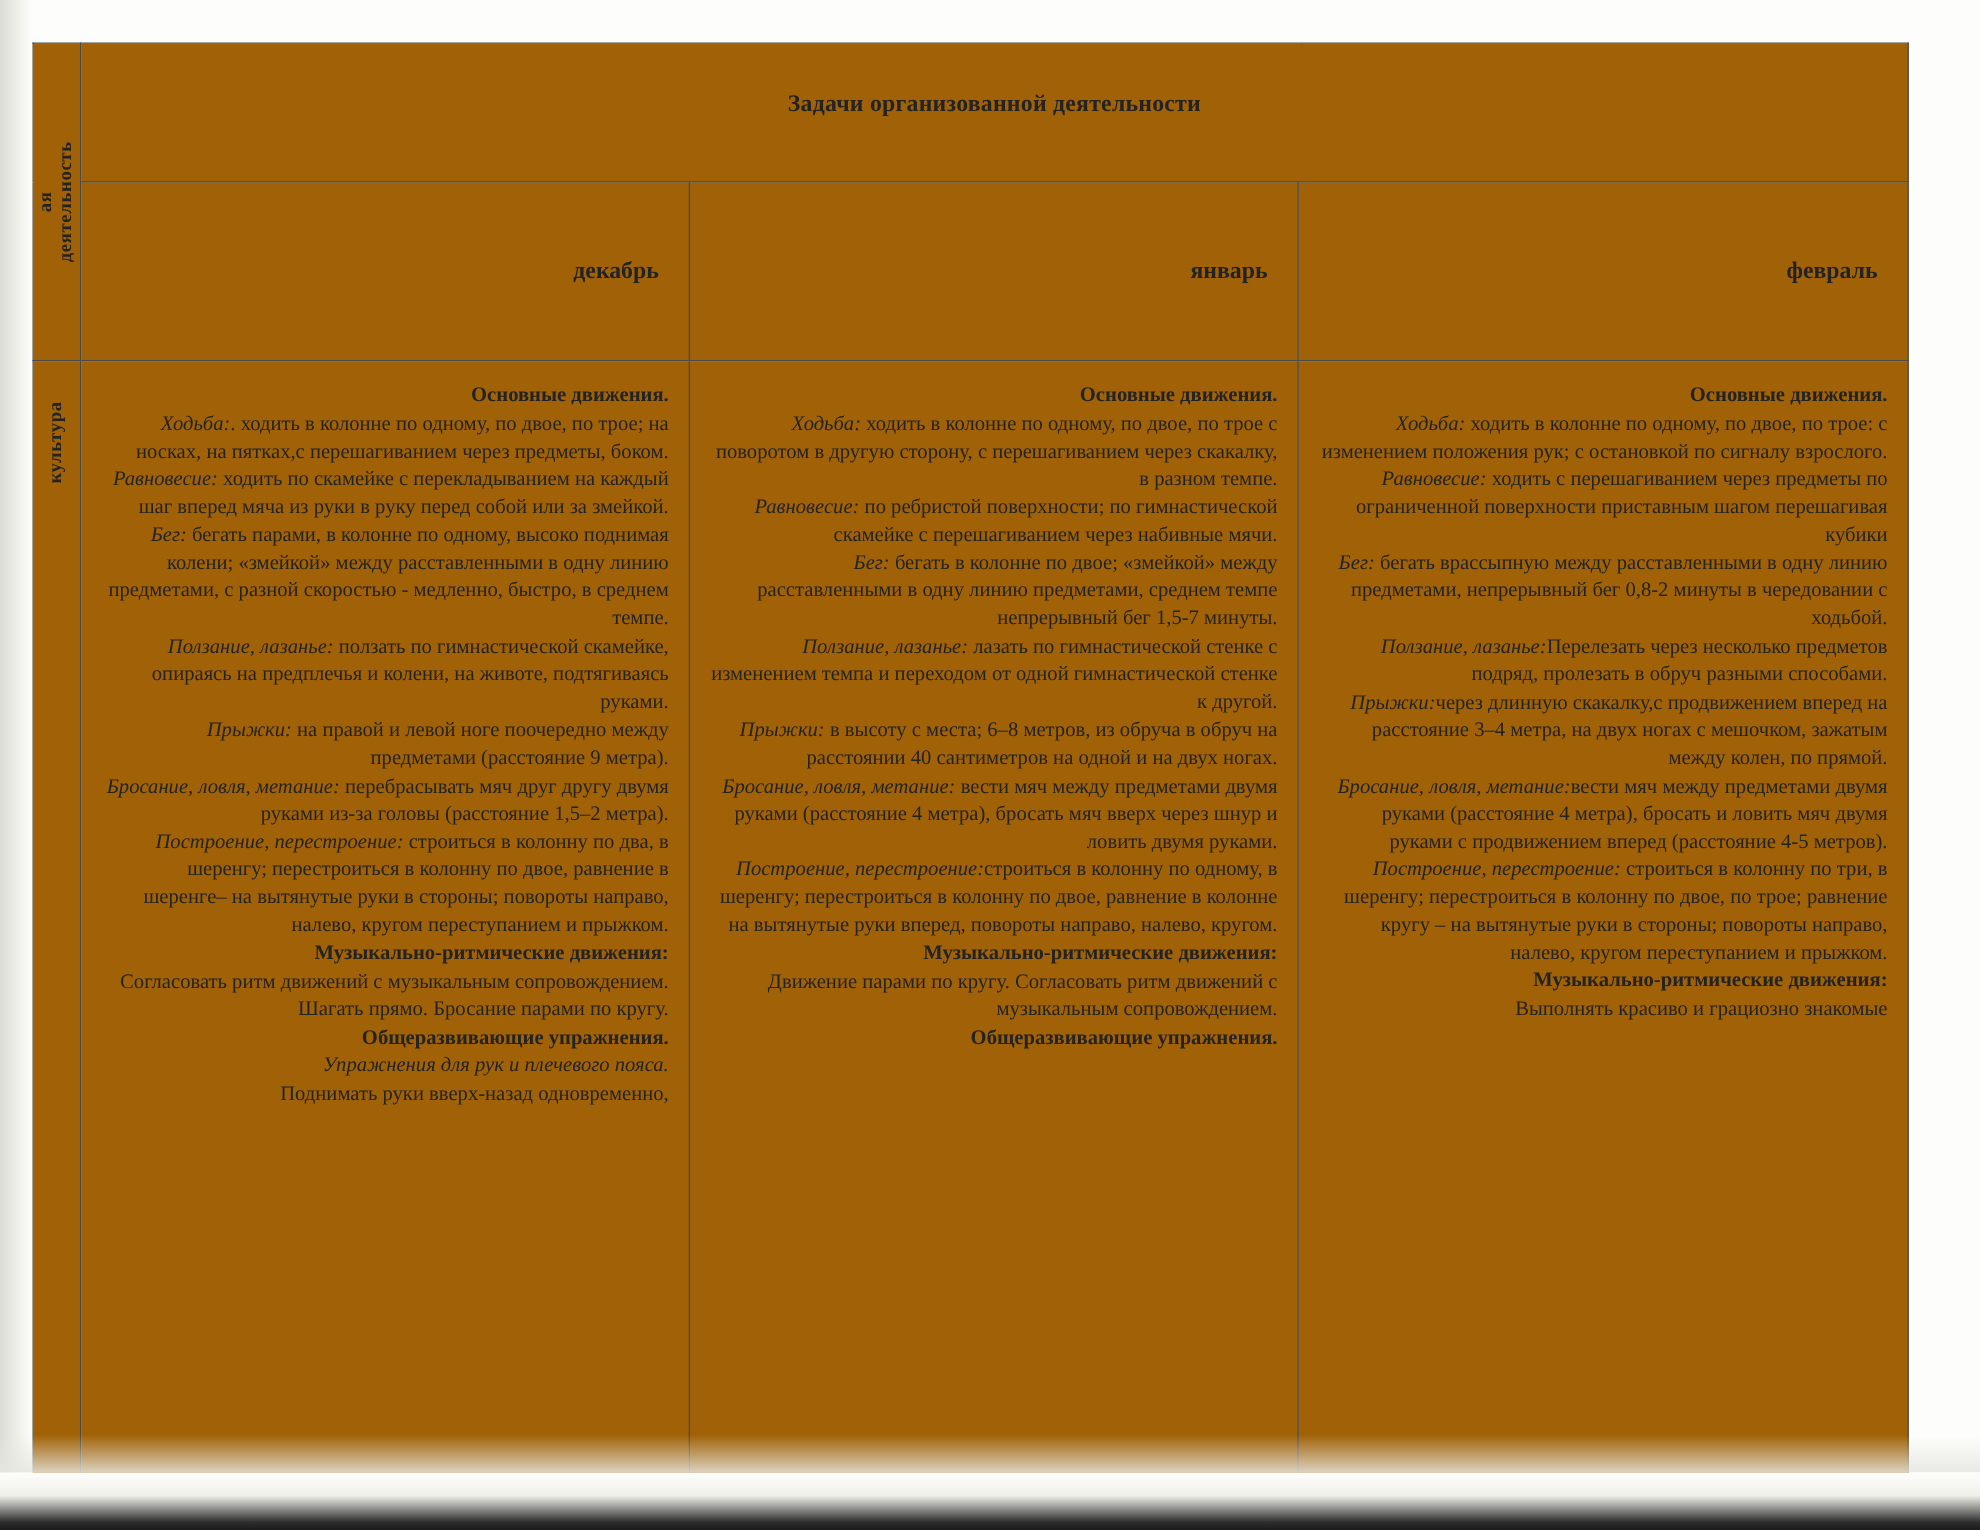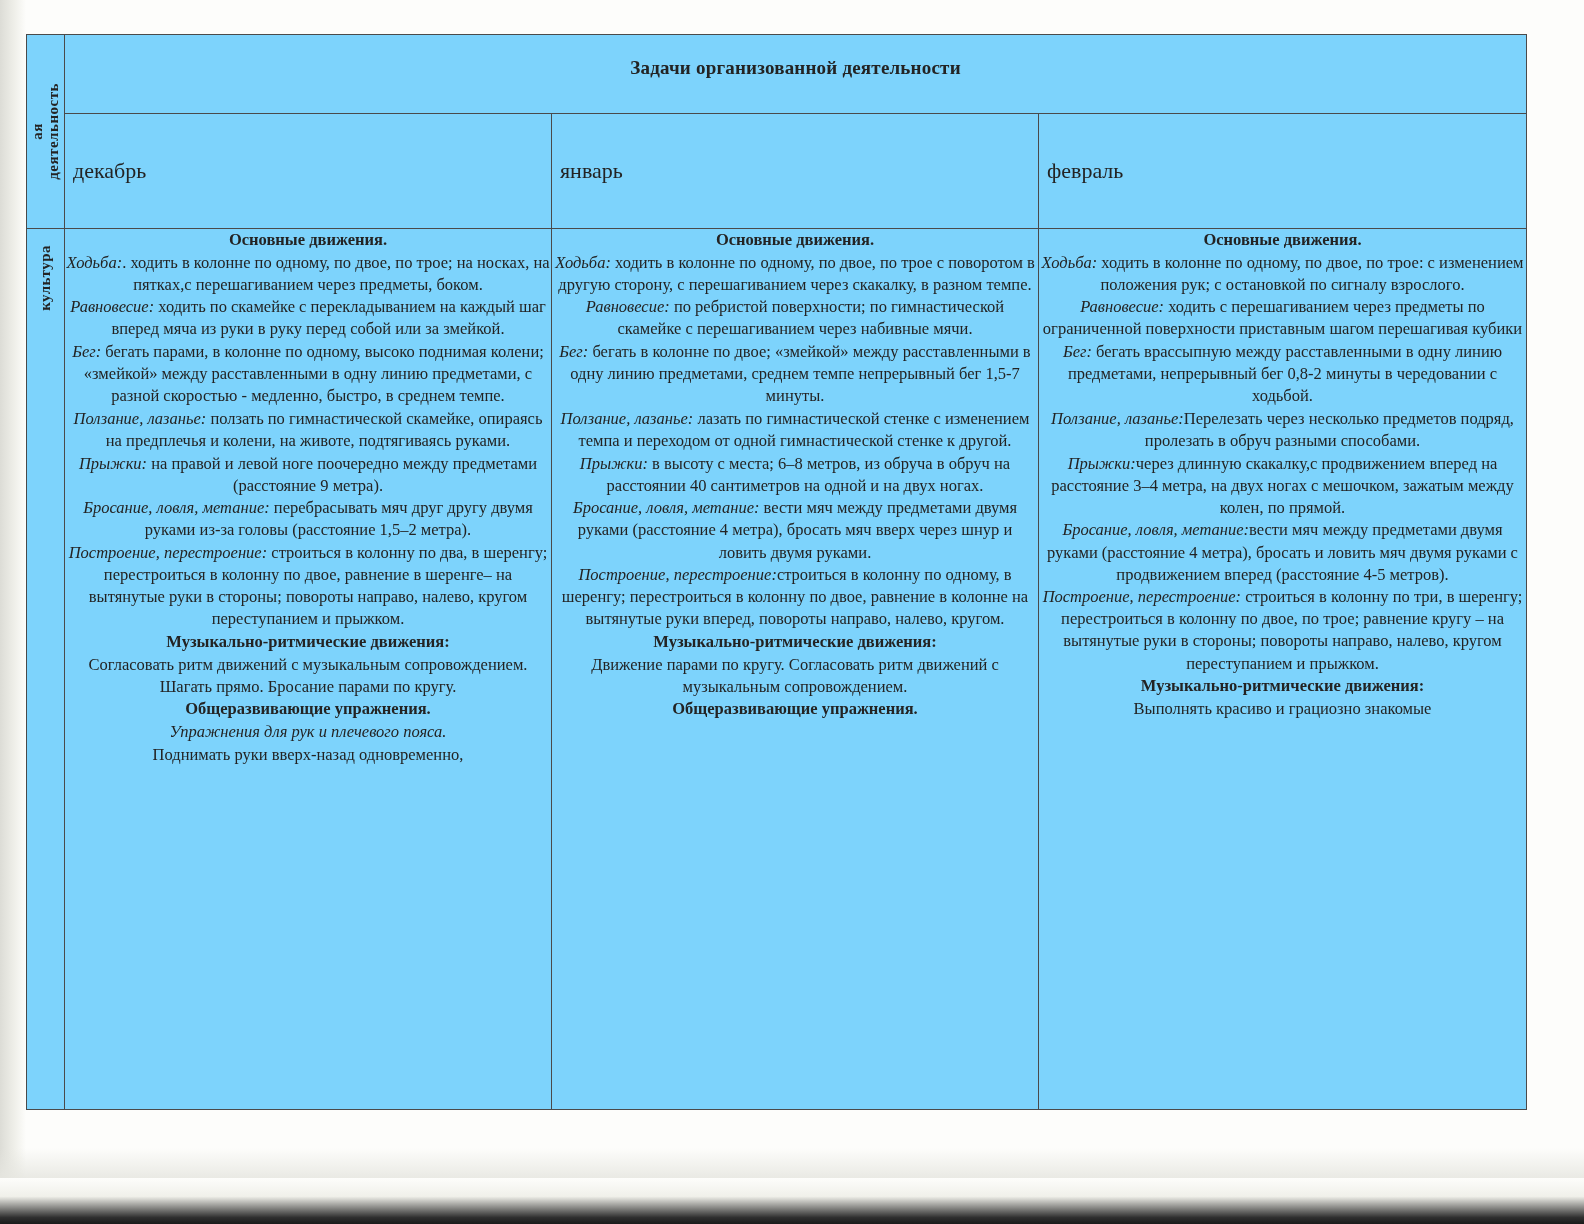--- a/index.html
+++ b/index.html
@@ -49,22 +49,22 @@
     height: 1070px;
   }
   table.grid {
     border-collapse: collapse;
     width: 1500px;
     table-layout: fixed;
   }
   table.grid td {
     border: 1.4px solid #4a4a4a;
     vertical-align: top;
-    padding: 0;
-    background: #7dd3fc;
+    padding: 16px;
+    background: #a16207;
     margin-top: 41px;
   }
   
   .side-col {
     width: 38px;
   }
   .side-label {
     writing-mode: vertical-rl;
     transform: rotate(180deg);
     font-weight: bold;
@@ -95,37 +95,37 @@
 
   
   .head-title {
     text-align: center;
     font-weight: bold;
     font-size: 19px;
     padding: 22px 10px 22px;
     letter-spacing: .2px;
   }
   .month-head {
-    text-align: left;
-    font-weight: normal;
-    font-size: 22px;
+    text-align: right;
+    font-weight: bold;
+    font-size: 19px;
     padding: 44px 8px 44px;
   }
   .head-title-cell { height: 78px; }
   .month-row td { height: 108px; }
 
   
   .content-cell {
     padding: 10px 12px 6px 14px;
     font-size: 16.5px;
     line-height: 1.34;
   }
   .content-cell p {
     margin: 0 0 0.5px 0;
-    text-align: center;
+    text-align: right;
   }
   .b { font-weight: bold; }
   .i { font-style: italic; }
   
   .content-cell, .head-title, .month-head, .side-label { color: #232323; }
 </style>
 </head>
 <body>
 
 <div class="page">

